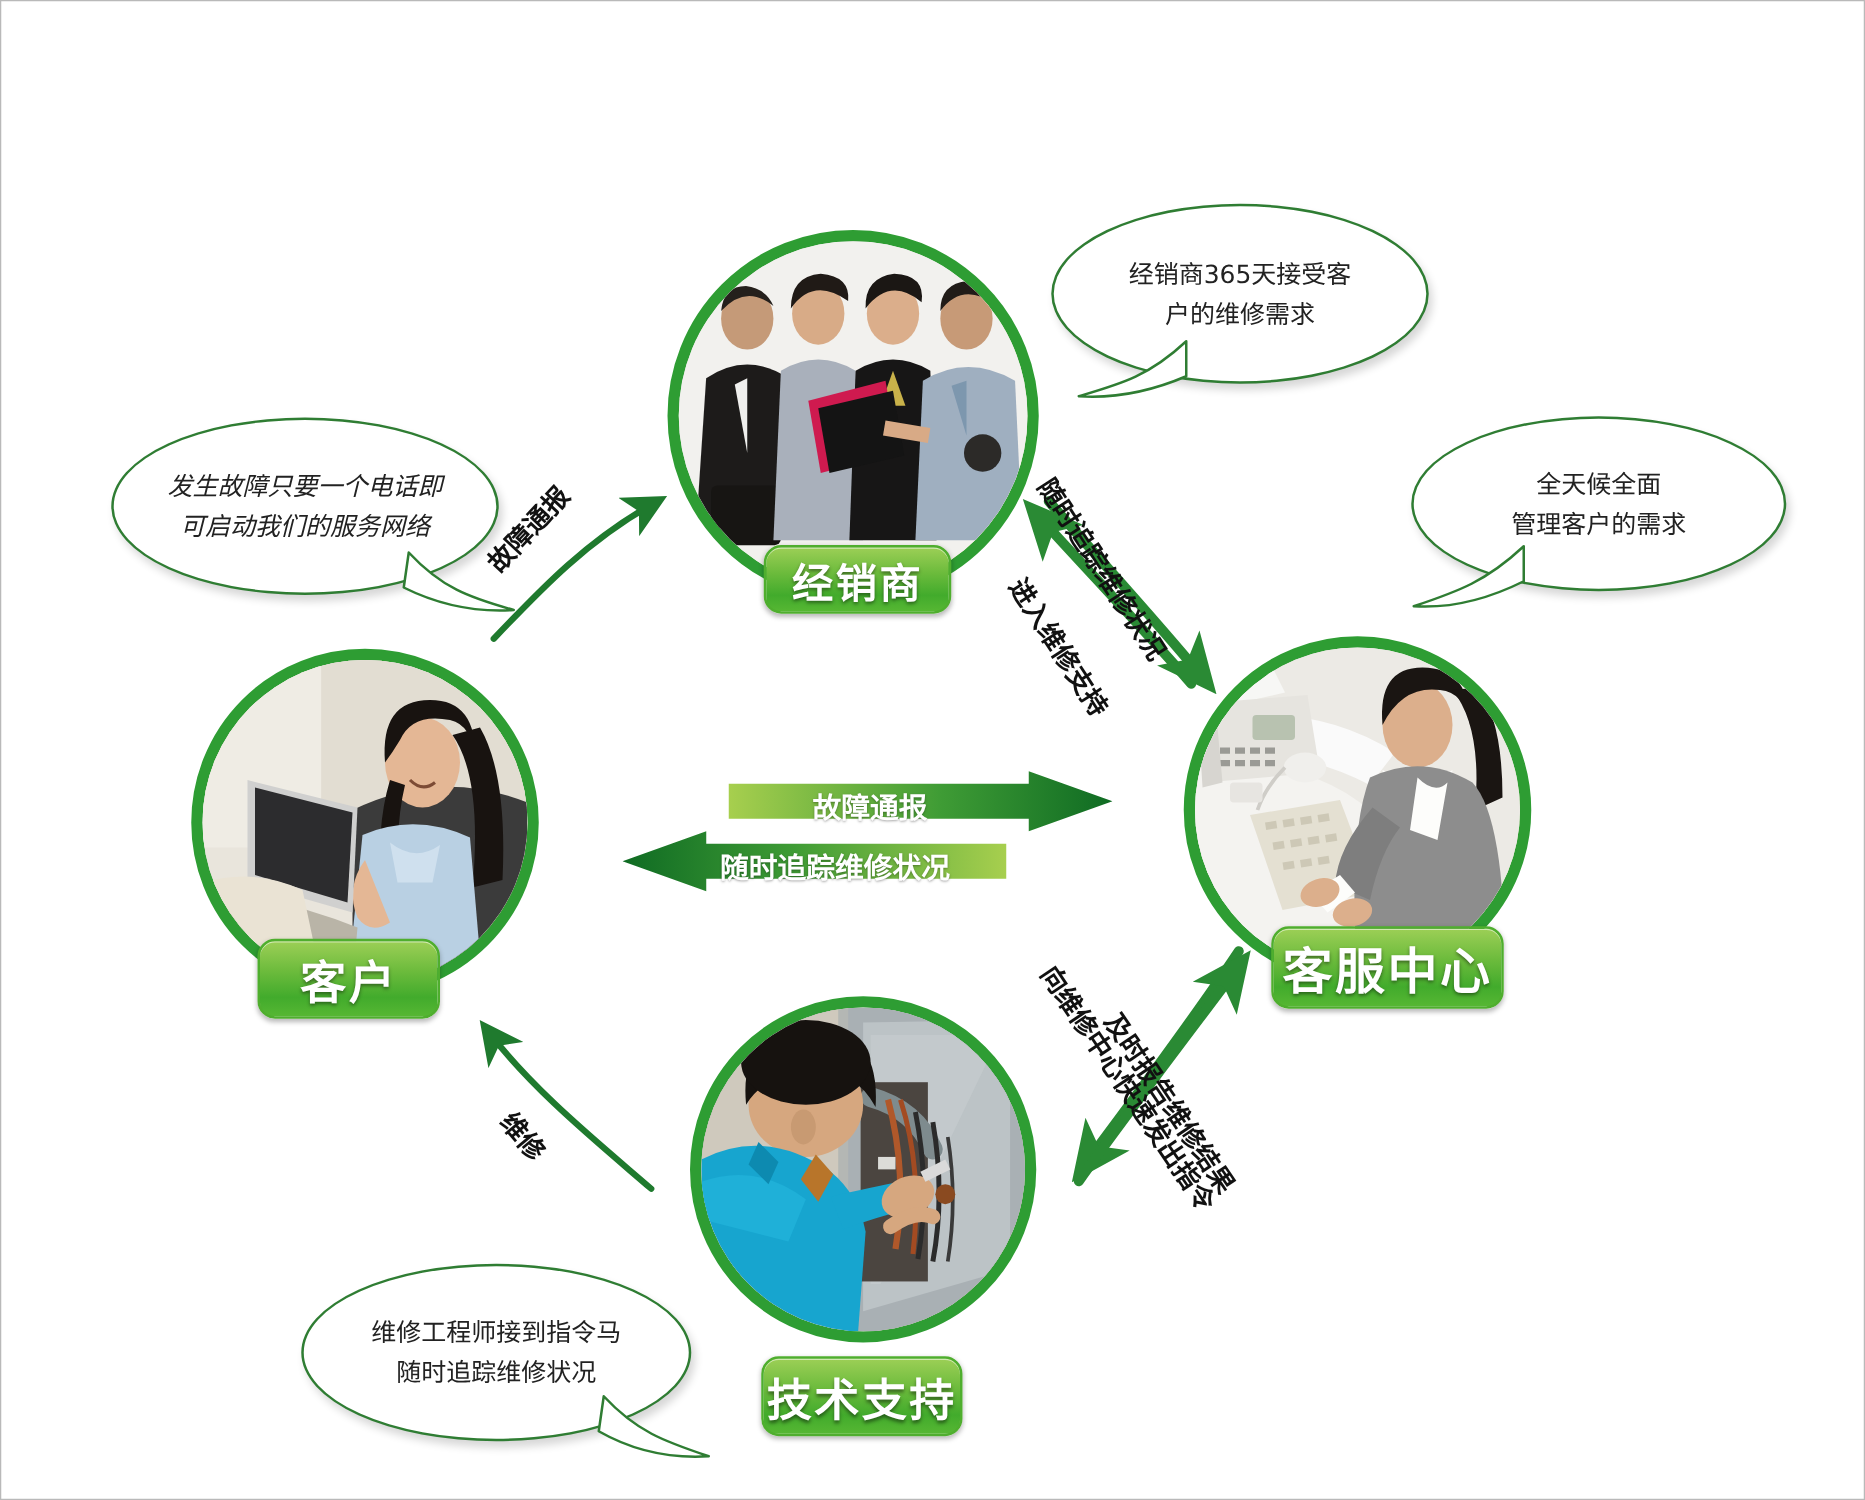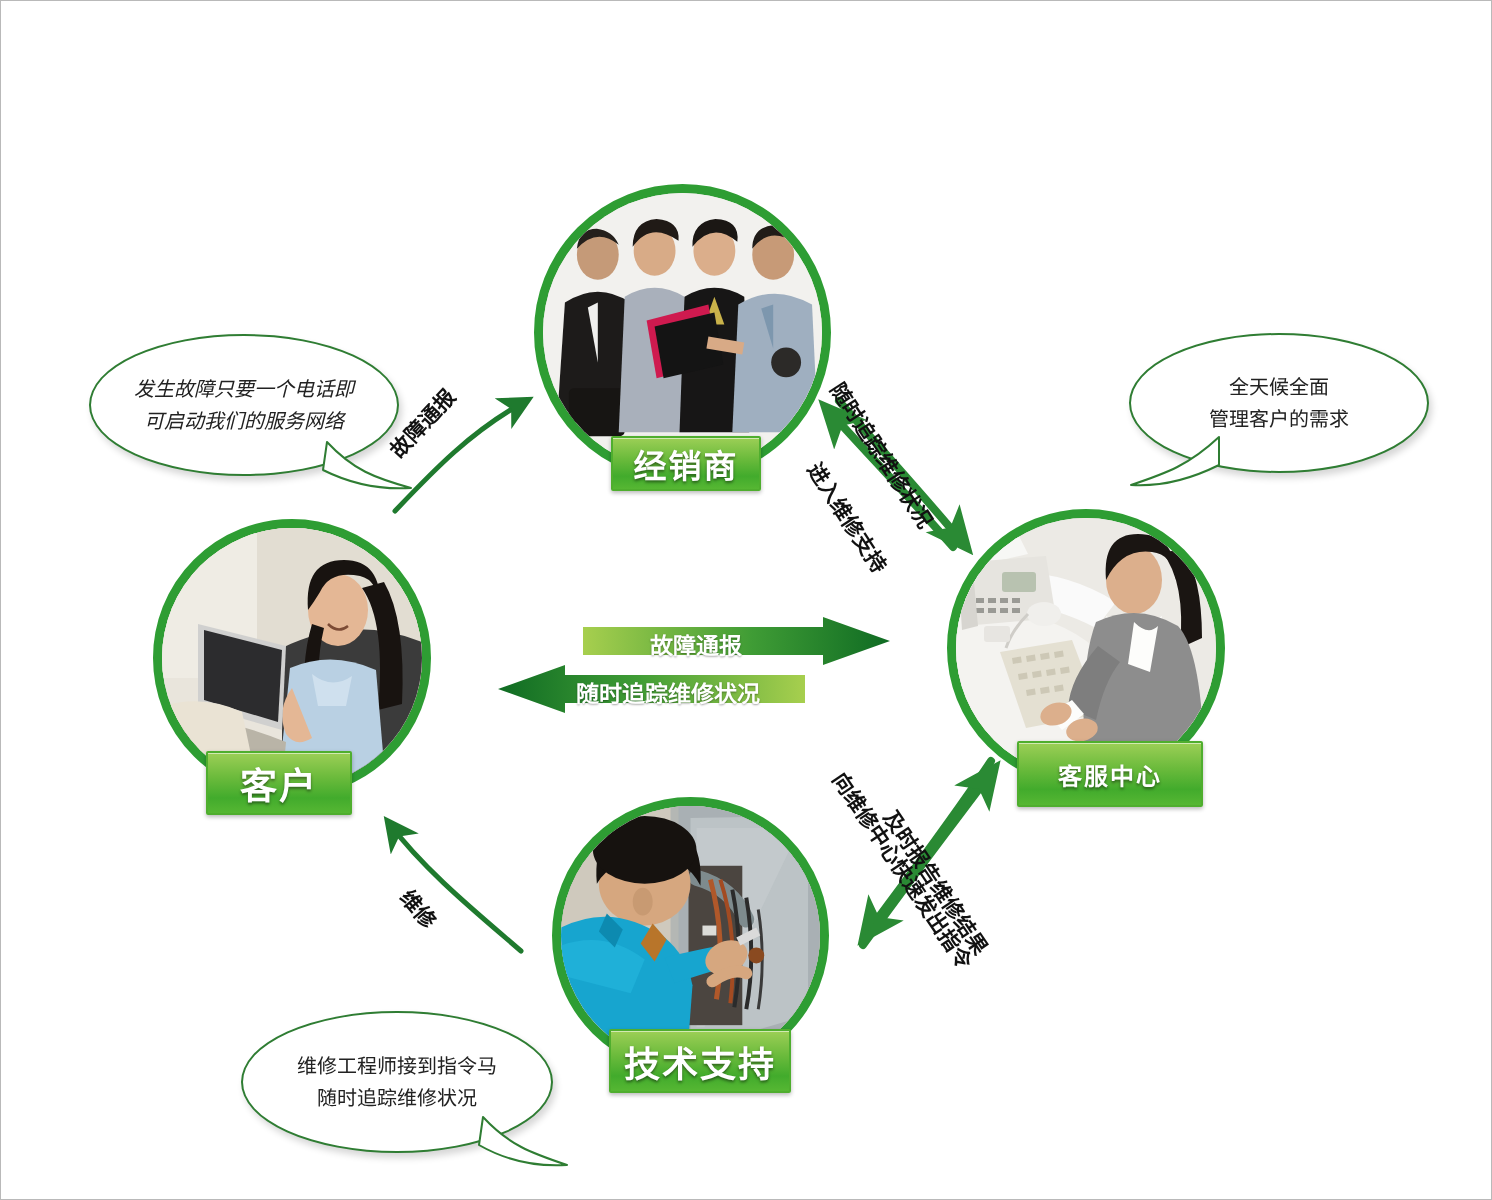--- a/index.html
+++ b/index.html
@@ -22,21 +22,21 @@
     background:linear-gradient(135deg,#1f8a2c 0%,#35a83a 45%,#8cc63f 100%);
   }
   .node .photo{
     position:absolute;left:9px;top:9px;right:9px;bottom:9px;
     border-radius:50%;overflow:hidden;background:#e9e9e4;
   }
   .node .photo svg{display:block;width:100%;height:100%;}
 
   .nodelabel{
     position:absolute;
-    border-radius:2px;
+    border-radius:14px;
     background:linear-gradient(180deg,#9ccf56 0%,#6cbb3c 40%,#42ab2c 75%,#56b733 100%);
     box-shadow:0 2px 4px rgba(0,0,0,.28), inset 0 1px 0 rgba(255,255,255,.55);
     color:#fff;
     display:flex;align-items:center;justify-content:center;
     font-weight:bold;
     letter-spacing:2px;
     text-shadow:0 2px 3px rgba(0,0,0,.45);
     box-sizing:border-box;
     border:2px solid #4fae2e;
   }
@@ -271,21 +271,21 @@
         <path d="M140,104 q42,-20 82,4 q26,28 26,152 l-118,0 q-8,-110 10,-156z" fill="#8d8d8d"></path>
         <path d="M178,104 q14,14 24,4 l-8,46 l-22,-8z" fill="#fdfdfb"></path>
 
         <path d="M142,128 q-28,32 -30,62 l28,12 q8,-38 24,-58z" fill="#7e7e7e"></path>
         <path d="M116,182 q-14,8 -22,16 l12,14 q14,-10 22,-16z" fill="#fdfdfb"></path>
         <ellipse cx="100" cy="196" rx="16" ry="11" fill="#dcaf8c" transform="rotate(-18 100 196)"></ellipse>
         <ellipse cx="126" cy="212" rx="16" ry="11" fill="#dcaf8c" transform="rotate(-14 126 212)"></ellipse>
       </svg>
     </div>
   </div>
-  <div class="nodelabel" style="left:1016px;top:740px;width:186px;height:66px;font-size:24px;">客服中心</div>
+  <div class="nodelabel" style="left:1016px;top:740px;width:186px;height:66px;font-size:40px;">客服中心</div>
 
   <div class="node" style="left:551px;top:796px;width:277px;height:277px;">
     <div class="ringborder"></div>
     <div class="photo">
       <svg viewBox="0 0 260 260" xmlns="http://www.w3.org/2000/svg">
         <rect width="260" height="260" fill="#b4b7b4"></rect>
 
         <rect x="0" y="0" width="110" height="260" fill="#cfc9bd"></rect>
 
         <path d="M118,0 l142,0 l0,260 l-142,0z" fill="#a9b0b4"></path>
@@ -317,22 +317,33 @@
         <path d="M46,108 l16,16 l-8,18 l-16,-16z" fill="#0d8ab0"></path>
 
         <path d="M104,152 q34,-8 56,-12 l6,22 q-24,6 -52,16z" fill="#17a5cf"></path>
         <ellipse cx="166" cy="152" rx="22" ry="16" fill="#d6a77f" transform="rotate(-24 166 152)"></ellipse>
         <path d="M152,176 q20,-14 34,-8" stroke="#d6a77f" stroke-width="12" fill="none" stroke-linecap="round"></path>
 
         <path d="M176,132 l20,-10 l4,8 l-20,10z" fill="#dadada"></path>
       </svg>
     </div>
   </div>
-  <div class="nodelabel" style="left:608px;top:1028px;width:182px;height:64px;font-size:36px;">技术支持</div>
-
+  <div class="nodelabel" style="left:608px;top:1084px;width:161px;height:64px;font-size:36px;">技术支持</div>
+
+  <div class="bubble" style="left:840px;top:162px;width:302px;height:144px;">
+    <div class="btxt">
+      <div>经销商365天接受客</div>
+      <div>户的维修需求</div>
+    </div>
+    <div class="tail" style="left:14px;top:106px;">
+      <svg width="110" height="60" viewBox="0 0 110 60" xmlns="http://www.w3.org/2000/svg">
+        <path d="M92,2 C62,30 40,36 6,46 C36,48 64,42 92,30 Z" fill="#ffffff" stroke="#2f7d33" stroke-width="2" stroke-linejoin="round"></path>
+      </svg>
+    </div>
+  </div>
 
   <div class="bubble" style="left:88px;top:333px;width:310px;height:142px;font-style:italic;">
     <div class="btxt">
       <div>发生故障只要一个电话即</div>
       <div>可启动我们的服务网络</div>
     </div>
     <div class="tail" style="left:222px;top:102px;">
       <svg width="110" height="60" viewBox="0 0 110 60" xmlns="http://www.w3.org/2000/svg">
         <path d="M14,4 C40,32 62,40 98,50 C66,52 38,46 10,32 Z" fill="#ffffff" stroke="#2f7d33" stroke-width="2" stroke-linejoin="round"></path>
       </svg>

